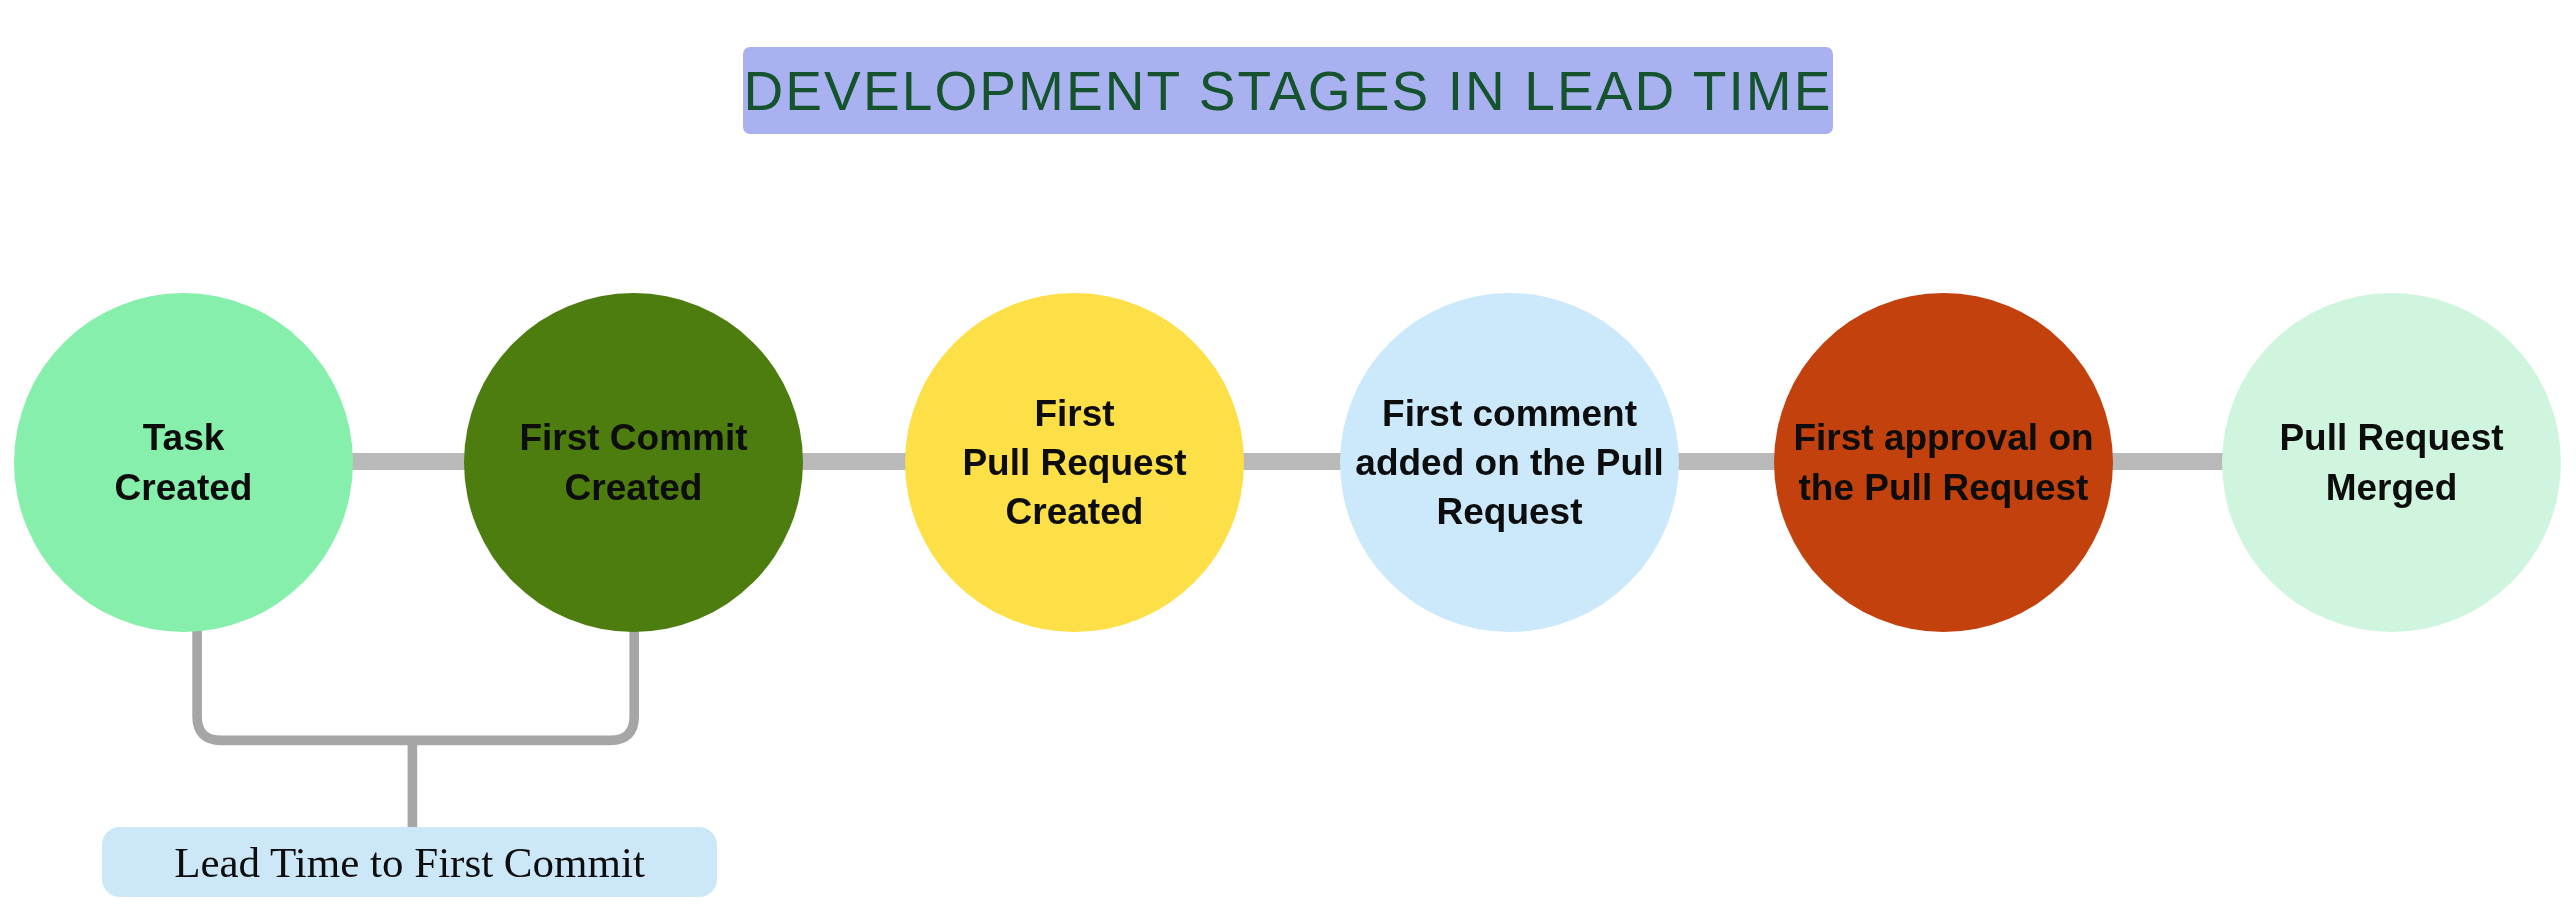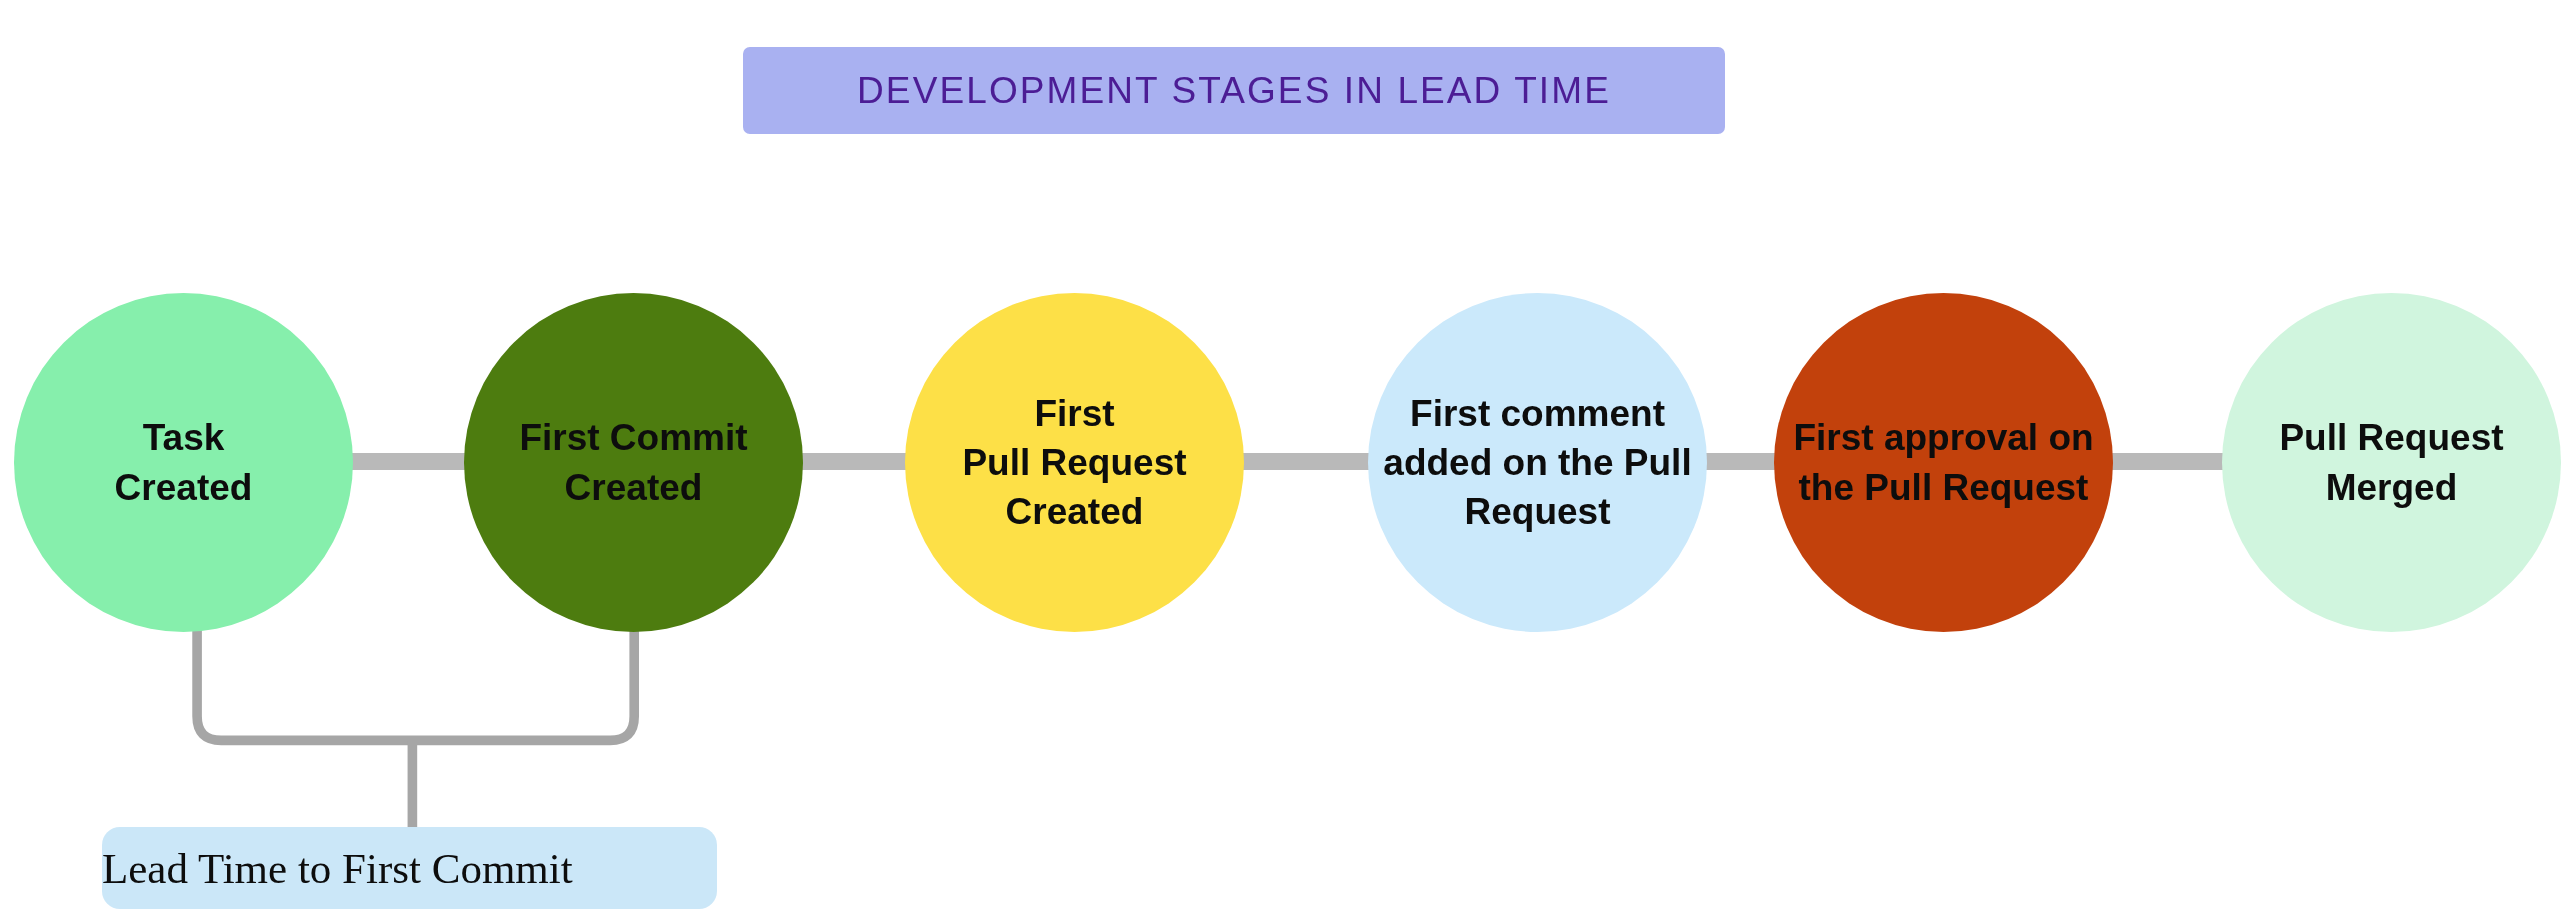--- a/index.html
+++ b/index.html
@@ -8,28 +8,28 @@
     position: relative;
     overflow: hidden;
     font-family: "Liberation Sans", sans-serif;
     color: #111111;
   }
 
   
   .title-box {
     position: absolute;
     left: 743px; top: 47px;
-    width: 982px; height: 87px;
+    width: 1090px; height: 87px;
     background: #a9b1f1;
     border-radius: 6.9px;
     display: flex; align-items: center; justify-content: center;
-    font-size: 37px;
+    font-size: 55px;
     font-weight: 500;
     letter-spacing: 2.1px;
-    color: #4c1d95;
+    color: #14532d;
   }
 
   
   .connector {
     position: absolute;
     left: 197px; top: 453px;
     width: 2195px; height: 16.5px;
     background: #b9b9b9;
     z-index: 1;
   }
@@ -45,41 +45,41 @@
     font-weight: 700;
     font-size: 37px;
     line-height: 1.33;
     white-space: pre-line;
     z-index: 2;
     color: #0d0d0d;
   }
   .s1 { left: 14px;   background: #86efac; }
   .s2 { left: 464px;  background: #4d7c0f; }
   .s3 { left: 905px; background: #fde047; }
-  .s4 { left: 1368px; background: #cbe9fb; }
+  .s4 { left: 1340px; background: #cbe9fb; }
   .s5 { left: 1774px; background: #c2410c; }
   .s6 { left: 2222px; background: #d0f5de; }
 
   
   .bracket-svg {
     position: absolute;
     left: 0; top: 0;
     width: 2576px; height: 923px;
     z-index: 1;
     pointer-events: none;
   }
 
   
   .annotation-box {
     position: absolute;
     left: 102px; top: 827px;
-    width: 615px; height: 82px;
+    width: 615px; height: 70px;
     background: #cbe7f8;
     border-radius: 18px;
-    display: flex; align-items: center; 
+    display: flex; align-items: center; justify-content: center;
     z-index: 2;
   }
   .annotation-text {
     font-family: cursive;
     font-size: 43px;
     font-weight: 500;
     color: #0d0d0d;
     white-space: nowrap;
   }
 </style>

